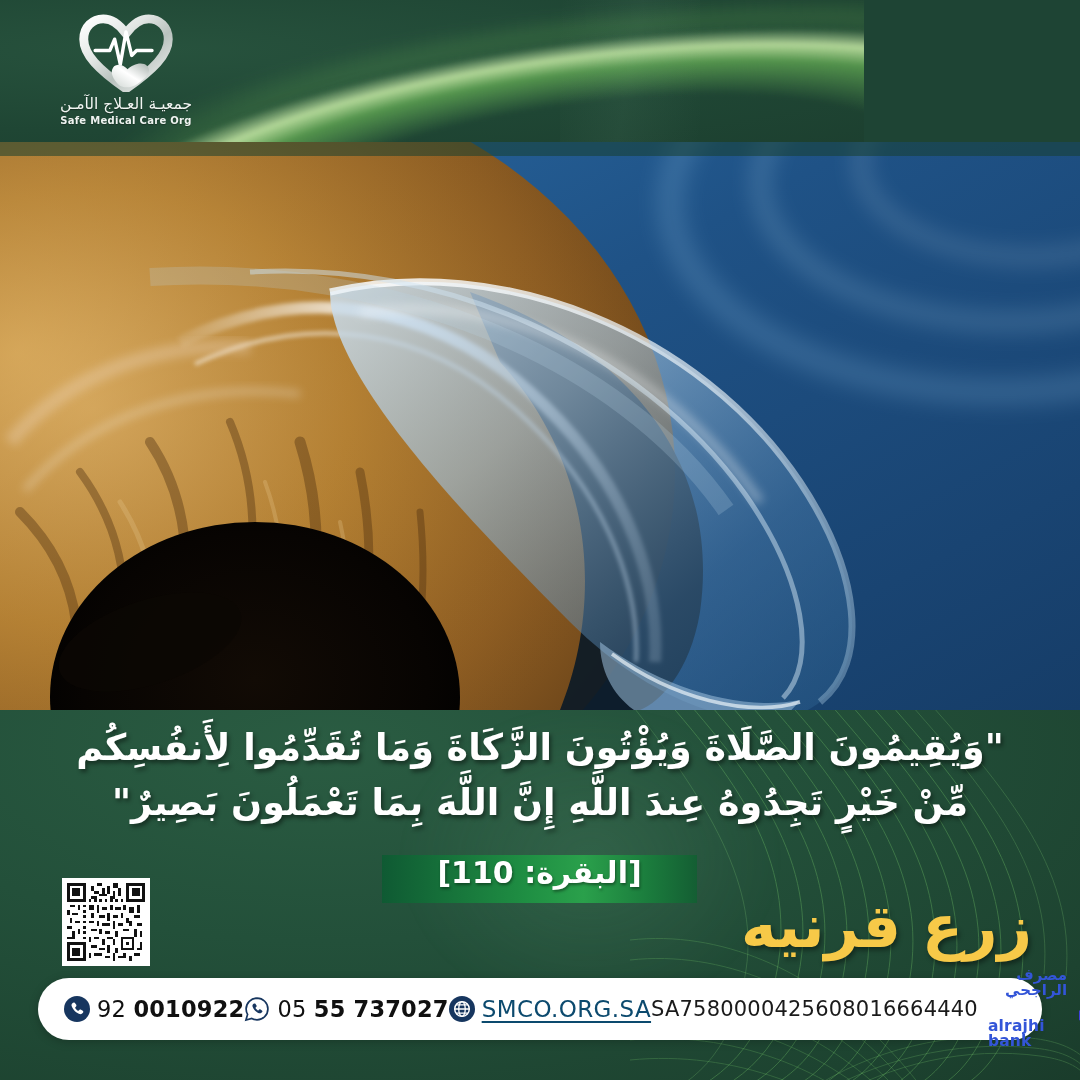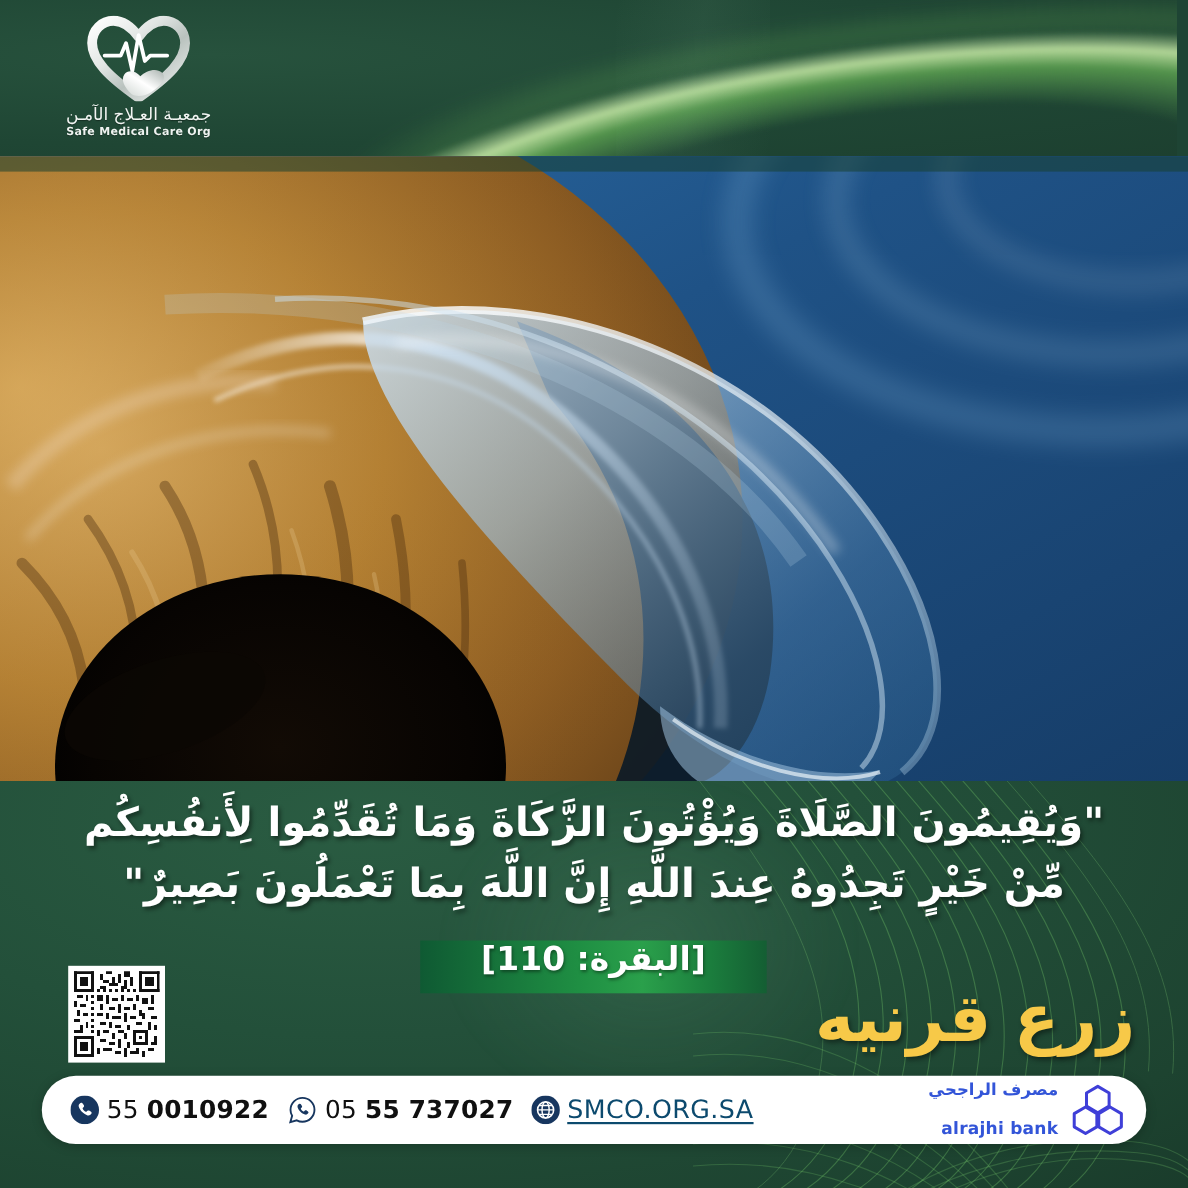--- a/index.html
+++ b/index.html
@@ -10,21 +10,21 @@
   }
   .poster{
     position:relative;
     width:1080px;height:1080px;
     overflow:hidden;
     background:#1e4434;
   }
 
   
   .header{
-    position:absolute;left:0;top:0;width:1070px;height:142px;
+    position:absolute;left:0;top:0;width:864px;height:142px;
     background:
       radial-gradient(140% 120% at 18% 35%, #27523d 0%, #1f4634 48%, #1b3c2d 100%);
     overflow:hidden;
   }
   .hdr-glow-a{
     position:absolute; right:-320px; top:28px;
     width:1180px;height:330px;
     border-radius:50%;
     background:radial-gradient(closest-side, rgba(132,214,104,.0) 55%, rgba(126,211,96,.55) 74%, rgba(205,240,170,.85) 83%, rgba(132,214,104,.0) 92%);
     transform:rotate(-7deg);
@@ -505,21 +505,21 @@
 
   <div class="campaign">زرع قرنيه</div>
 
   <div class="contact-bar">
 
     <div class="cb-item">
       <svg class="cb-icon" viewBox="0 0 32 32">
         <circle cx="16" cy="16" r="16" fill="#17365f"></circle>
         <path d="M11.4 8.6c.7-.7 1.8-.6 2.3.2l1.4 2.1c.4.6.3 1.4-.2 1.9l-.9.9c-.3.3-.4.7-.2 1.1.6 1.3 2 2.7 3.3 3.3.4.2.8.1 1.1-.2l.9-.9c.5-.5 1.3-.6 1.9-.2l2.1 1.4c.8.5.9 1.6.2 2.3l-1 1c-.8.8-2 1.1-3.1.7-2.1-.7-4.3-2.1-6-3.8-1.7-1.7-3.1-3.9-3.8-6-.4-1.1-.1-2.3.7-3.1l1.3-1.3z" fill="#ffffff"></path>
       </svg>
-      <div class="cb-text"><span>55</span> <b>0010922</b></div>
+      <div class="cb-text"><span>92</span> <b>0010922</b></div>
     </div>
 
     <div class="gap-a"></div>
 
     <div class="cb-item">
       <svg class="cb-icon" viewBox="0 0 32 32">
         <path d="M16 2.6C8.6 2.6 2.6 8.6 2.6 16c0 2.4.6 4.6 1.8 6.6L2.4 29.6l7.2-1.9c1.9 1 4.1 1.6 6.4 1.6 7.4 0 13.4-6 13.4-13.4S23.4 2.6 16 2.6z" fill="none" stroke="#17365f" stroke-width="2.1"></path>
         <path d="M12.2 9.6c.6-.6 1.6-.5 2 .2l1.2 1.8c.3.5.3 1.2-.2 1.6l-.8.8c-.2.2-.3.6-.2.9.5 1.1 1.7 2.3 2.8 2.8.3.1.7.1.9-.2l.8-.8c.4-.4 1.1-.5 1.6-.2l1.8 1.2c.7.5.8 1.4.2 2l-.9.9c-.7.7-1.7.9-2.6.6-1.8-.6-3.7-1.8-5.1-3.2-1.4-1.4-2.6-3.3-3.2-5.1-.3-.9-.1-1.9.6-2.6l1.1-1.1z" fill="#17365f"></path>
       </svg>
       <div class="cb-text"><span>05</span> <b>55 737027</b></div>
@@ -532,20 +532,21 @@
         <circle cx="16" cy="16" r="16" fill="#17365f"></circle>
         <circle cx="16" cy="16" r="9" fill="none" stroke="#ffffff" stroke-width="1.8"></circle>
         <ellipse cx="16" cy="16" rx="4" ry="9" fill="none" stroke="#ffffff" stroke-width="1.6"></ellipse>
         <path d="M7 16h18M8.6 11h14.8M8.6 21h14.8" stroke="#ffffff" stroke-width="1.6" fill="none"></path>
       </svg>
       <span class="cb-link">SMCO.ORG.SA</span>
     </div>
 
     <div class="gap-c"></div>
 
+    <span class="cb-iban">SA7580000425608016664440</span>
 
     <div class="spacer"></div>
 
     <div class="bank">
       <div class="bank-word">
         <span class="bank-ar">مصرف الراجحي</span>
         <span class="bank-en">alrajhi bank</span>
       </div>
       <svg class="bank-mark" viewBox="0 0 60 56">
         <g fill="none" stroke="#3f3fd8" stroke-width="3.2" stroke-linejoin="round">

